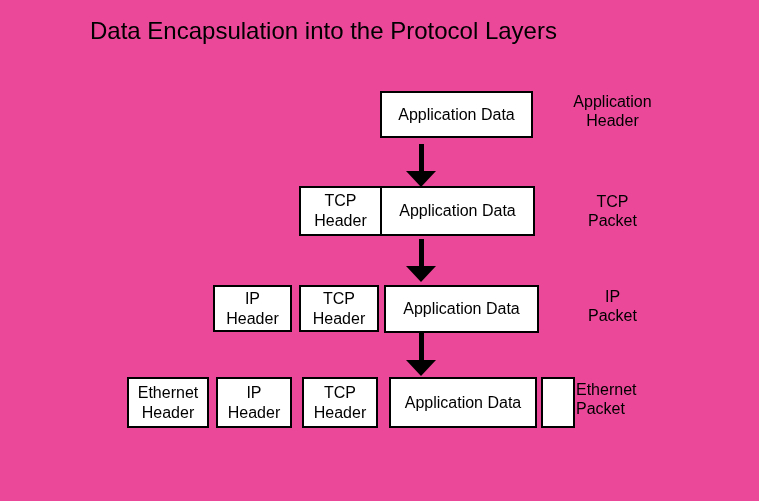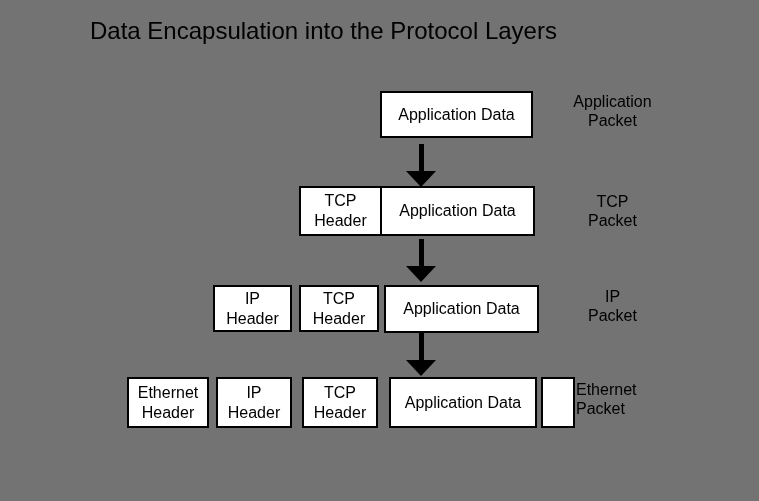--- a/index.html
+++ b/index.html
@@ -1,21 +1,21 @@
 <!DOCTYPE html>
 <html><head>
 <meta charset="utf-8">
 <style>
   html, body { margin: 0; padding: 0; }
   body { background: #ffffff; }
   #stage {
     position: relative;
     width: 759px;
     height: 501px;
-    background: #737373;
+    background: #ec4899;
     font-family: "Liberation Sans", "DejaVu Sans", sans-serif;
     color: #000000;
     overflow: hidden;
   }
   .title {
     position: absolute;
     left: 90px;
     top: 16px;
     font-size: 24px;
     line-height: 29px;
@@ -89,21 +89,21 @@
 </style>
 </head>
 <body>
 
 <div id="stage">
 
   <div class="title">Data Encapsulation into the Protocol Layers</div>
 
   <div class="pbox r1-app">Application Data</div>
   <div class="packet-label pl-1">Application
-Packet</div>
+Header</div>
 
   <div class="arrow a1">
     <div class="shaft"></div>
     <div class="head"></div>
   </div>
 
   <div class="pbox r2-tcp">TCP
 Header</div>
   <div class="pbox r2-app">Application Data</div>
   <div class="packet-label pl-2">TCP

